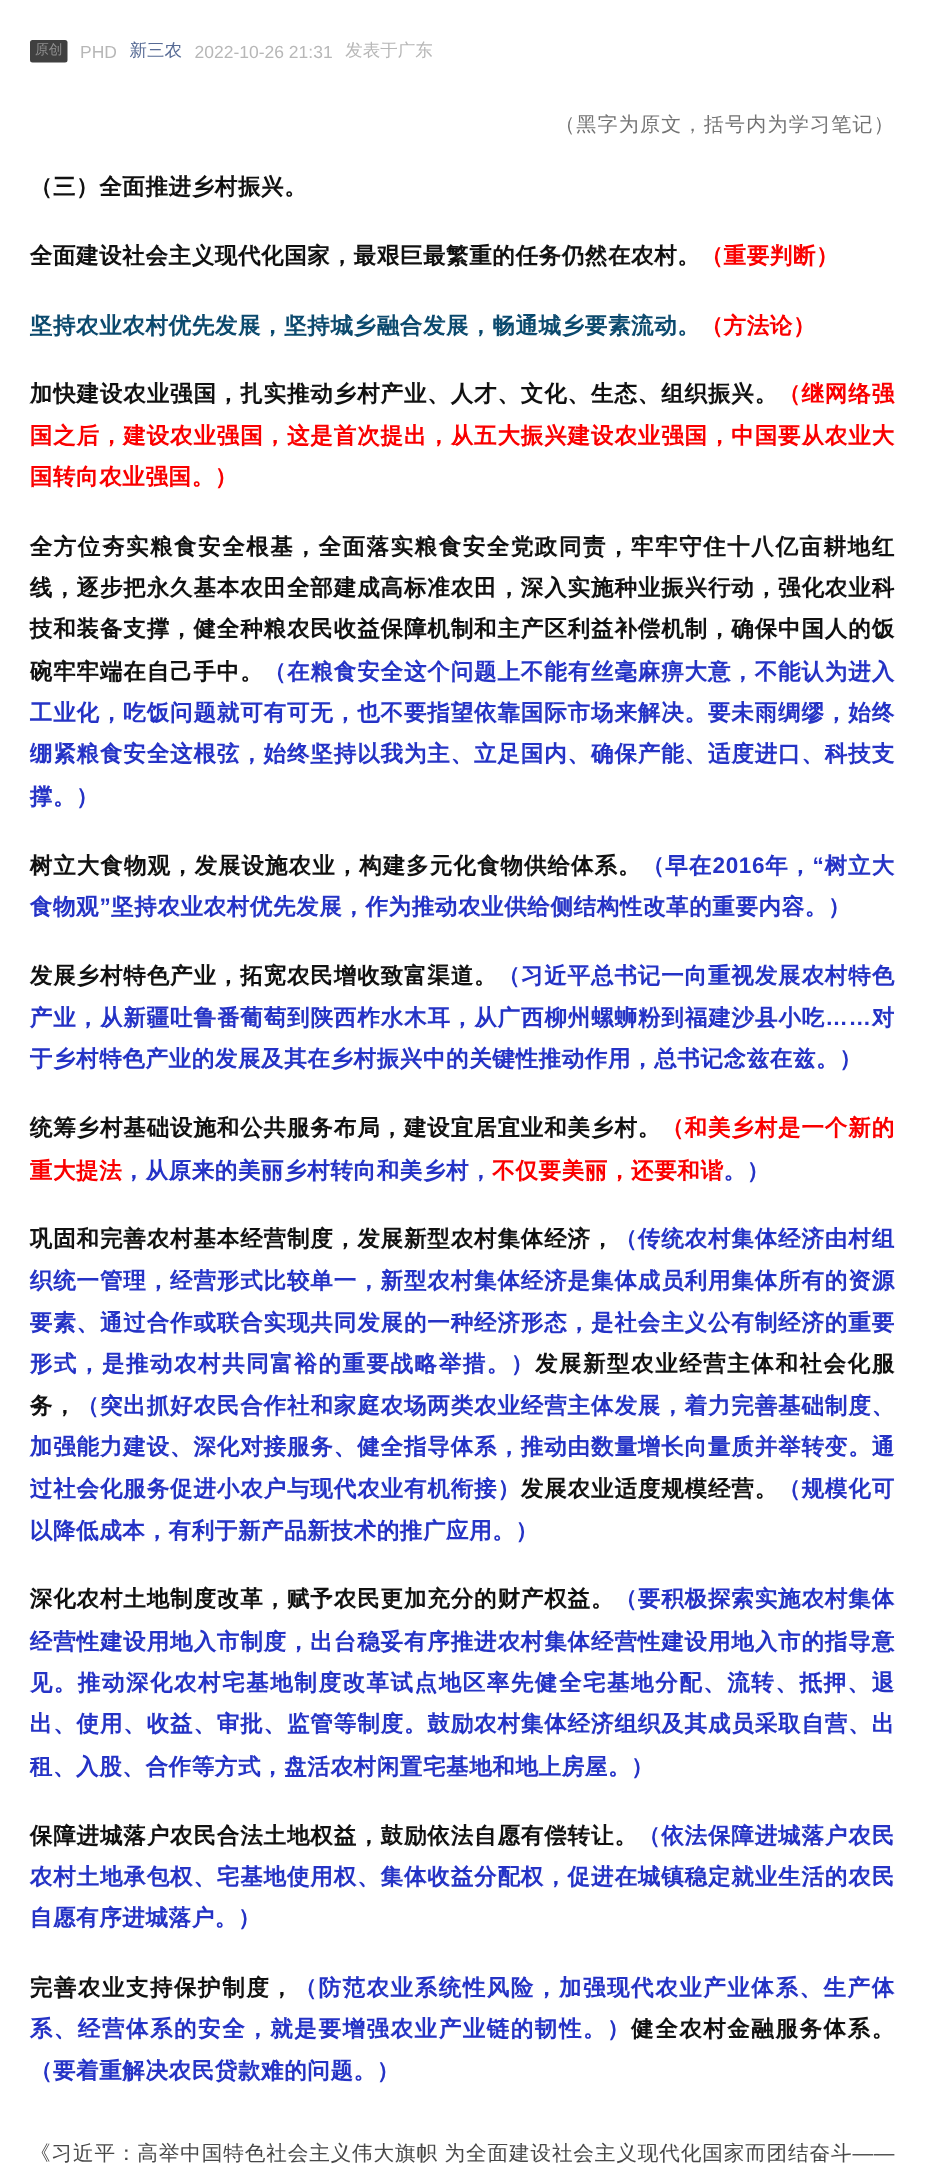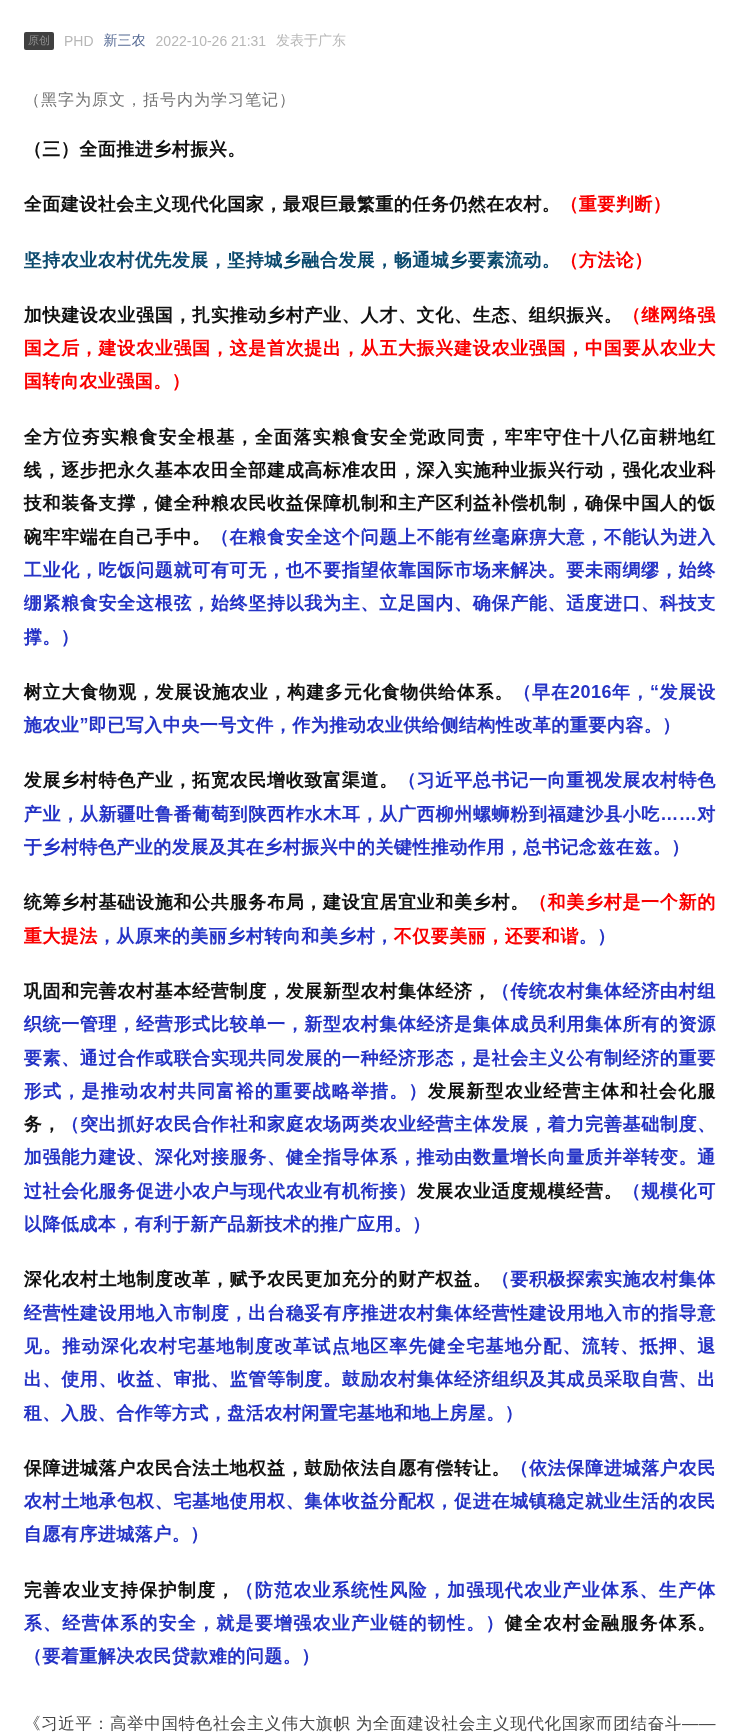--- a/index.html
+++ b/index.html
@@ -39,21 +39,21 @@
     border-radius: 2px;
     padding: 1px 4px;
     line-height: 1.4;
   }
   .meta .account {
     color: var(--account_link);
     cursor: pointer;
     font-weight: 500;
   }
   .note {
-    text-align: left;
+    text-align: right;
     color: var(--note_gray);
     font-size: 16px;
     letter-spacing: 1px;
     margin-top: 40px;
   }
   .body-area {
     margin-top: 8px;
   }
   .para {
     font-size: 18px;
@@ -90,21 +90,21 @@
 
   <div class="note">（黑字为原文，括号内为学习笔记）</div>
 
   <div class="body-area">
 
   <p class="para"><span style="color: rgb(17, 17, 17);">（三）全面推进乡村振兴。</span></p>
       <p class="para"><span style="color: rgb(17, 17, 17);">全面建设社会主义现代化国家，最艰巨最繁重的任务仍然在农村。</span><span style="color: rgb(250, 0, 0);">（重要判断）</span></p>
       <p class="para"><span style="color: #0c4a6e;">坚持农业农村优先发展，坚持城乡融合发展，畅通城乡要素流动。</span><span style="color: rgb(250, 0, 0);">（方法论）</span></p>
       <p class="para"><span style="color: rgb(17, 17, 17);">加快建设农业强国，扎实推动乡村产业、人才、文化、生态、组织振兴。</span><span style="color: rgb(250, 0, 0);">（继网络强国之后，建设农业强国，这是首次提出，从五大振兴建设农业强国，中国要从农业大国转向农业强国。）</span></p>
       <p class="para"><span style="color: rgb(17, 17, 17);">全方位夯实粮食安全根基，全面落实粮食安全党政同责，牢牢守住十八亿亩耕地红线，逐步把永久基本农田全部建成高标准农田，深入实施种业振兴行动，强化农业科技和装备支撑，健全种粮农民收益保障机制和主产区利益补偿机制，确保中国人的饭碗牢牢端在自己手中。</span><span style="color: rgb(37, 51, 198);">（在粮食安全这个问题上不能有丝毫麻痹大意，不能认为进入工业化，吃饭问题就可有可无，也不要指望依靠国际市场来解决。要未雨绸缪，始终绷紧粮食安全这根弦，始终坚持以我为主、立足国内、确保产能、适度进口、科技支撑。）</span></p>
-      <p class="para"><span style="color: rgb(17, 17, 17);">树立大食物观，发展设施农业，构建多元化食物供给体系。</span><span style="color: rgb(37, 51, 198);">（早在2016年，“发展设施农业”即已写入中央一号文件，作为推动农业供给侧结构性改革的重要内容。）</span></p>
+      <p class="para"><span style="color: rgb(17, 17, 17);">树立大食物观，发展设施农业，构建多元化食物供给体系。</span><span style="color: rgb(37, 51, 198);">（早在2016年，“树立大食物观”坚持农业农村优先发展，作为推动农业供给侧结构性改革的重要内容。）</span></p>
       <p class="para"><span style="color: rgb(17, 17, 17);">发展乡村特色产业，拓宽农民增收致富渠道。</span><span style="color: rgb(37, 51, 198);">（习近平总书记一向重视发展农村特色产业，从新疆吐鲁番葡萄到陕西柞水木耳，从广西柳州螺蛳粉到福建沙县小吃……对于乡村特色产业的发展及其在乡村振兴中的关键性推动作用，总书记念兹在兹。）</span></p>
       <p class="para"><span style="color: rgb(17, 17, 17);">统筹乡村基础设施和公共服务布局，建设宜居宜业和美乡村。</span><span style="color: rgb(250, 0, 0);">（和美乡村是一个新的重大提法</span><span style="color: rgb(37, 51, 198);">，从原来的美丽乡村转向和美乡村，</span><span style="color: rgb(250, 0, 0);">不仅要美丽，还要和谐</span><span style="color: rgb(37, 51, 198);">。）</span></p>
       <p class="para"><span style="color: rgb(17, 17, 17);">巩固和完善农村基本经营制度，发展新型农村集体经济，</span><span style="color: rgb(37, 51, 198);">（传统农村集体经济由村组织统一管理，经营形式比较单一，新型农村集体经济是集体成员利用集体所有的资源要素、通过合作或联合实现共同发展的一种经济形态，是社会主义公有制经济的重要形式，是推动农村共同富裕的重要战略举措。）</span><span style="color: rgb(17, 17, 17);">发展新型农业经营主体和社会化服务，</span><span style="color: rgb(37, 51, 198);">（突出抓好农民合作社和家庭农场两类农业经营主体发展，着力完善基础制度、加强能力建设、深化对接服务、健全指导体系，推动由数量增长向量质并举转变。通过社会化服务促进小农户与现代农业有机衔接）</span><span style="color: rgb(17, 17, 17);">发展农业适度规模经营。</span><span style="color: rgb(37, 51, 198);">（规模化可以降低成本，有利于新产品新技术的推广应用。）</span></p>
       <p class="para"><span style="color: rgb(17, 17, 17);">深化农村土地制度改革，赋予农民更加充分的财产权益。</span><span style="color: rgb(37, 51, 198);">（要积极探索实施农村集体经营性建设用地入市制度，出台稳妥有序推进农村集体经营性建设用地入市的指导意见。推动深化农村宅基地制度改革试点地区率先健全宅基地分配、流转、抵押、退出、使用、收益、审批、监管等制度。鼓励农村集体经济组织及其成员采取自营、出租、入股、合作等方式，盘活农村闲置宅基地和地上房屋。）</span></p>
       <p class="para"><span style="color: rgb(17, 17, 17);">保障进城落户农民合法土地权益，鼓励依法自愿有偿转让。</span><span style="color: rgb(37, 51, 198);">（依法保障进城落户农民农村土地承包权、宅基地使用权、集体收益分配权，促进在城镇稳定就业生活的农民自愿有序进城落户。）</span></p>
       <p class="para"><span style="color: rgb(17, 17, 17);">完善农业支持保护制度，</span><span style="color: rgb(37, 51, 198);">（防范农业系统性风险，加强现代农业产业体系、生产体系、经营体系的安全，就是要增强农业产业链的韧性。）</span><span style="color: rgb(17, 17, 17);">健全农村金融服务体系。</span><span style="color: rgb(37, 51, 198);">（要着重解决农民贷款难的问题。）</span></p>
     </div>
 
   <p class="reference">《习近平：高举中国特色社会主义伟大旗帜 为全面建设社会主义现代化国家而团结奋斗——在中国共产党第二十次全国代表大会上的报告》</p>
 

